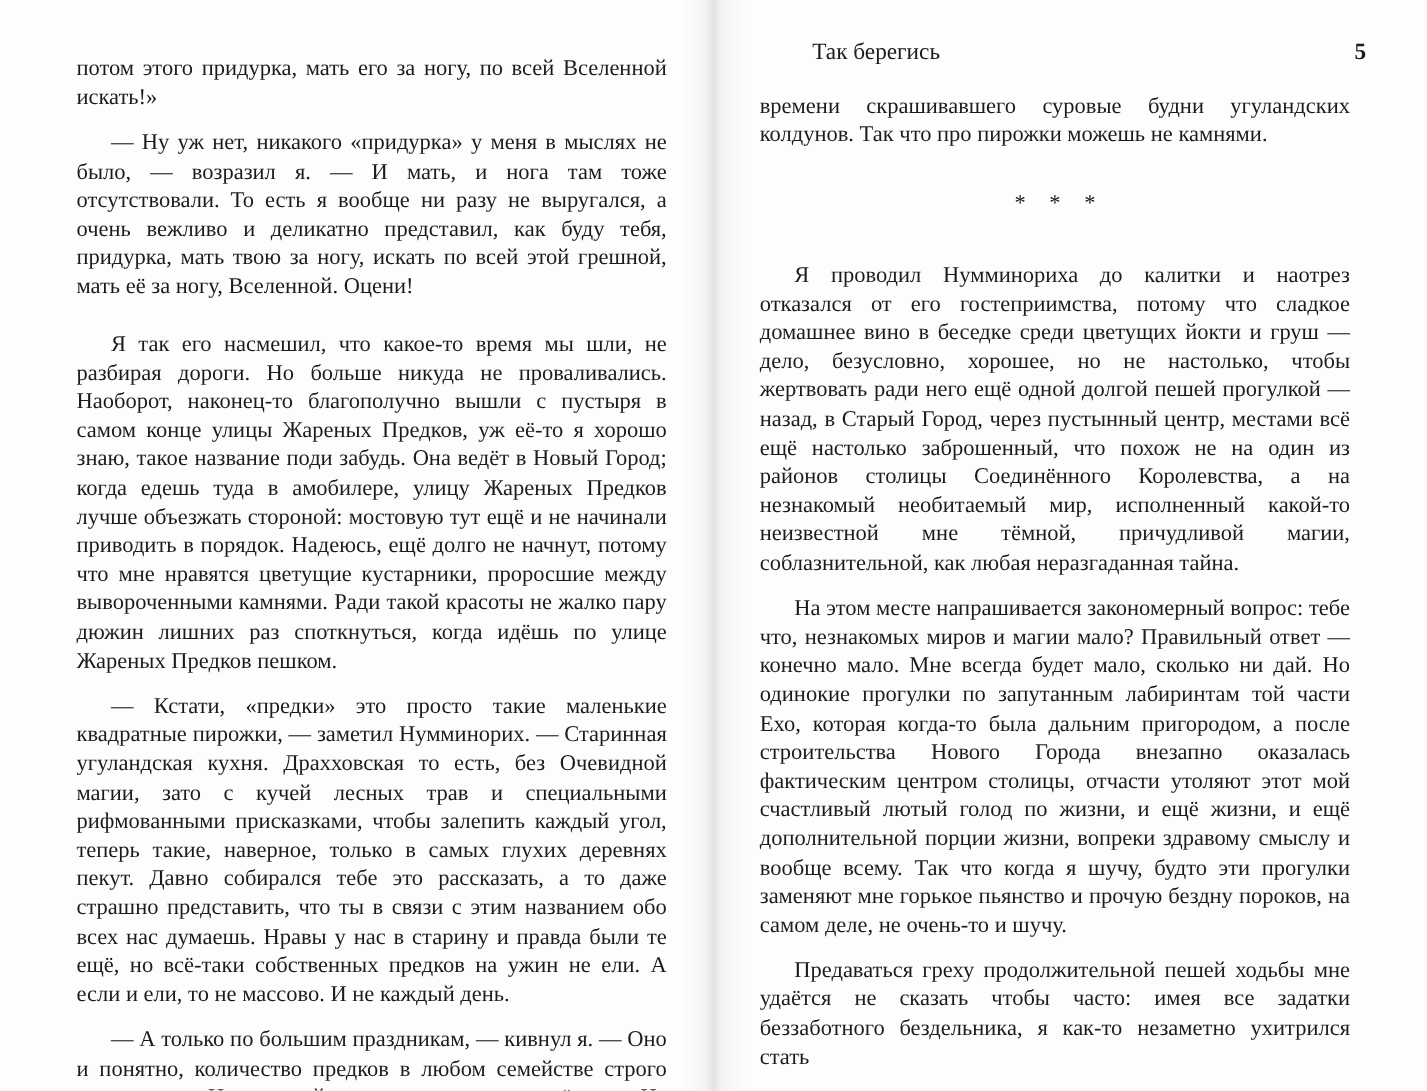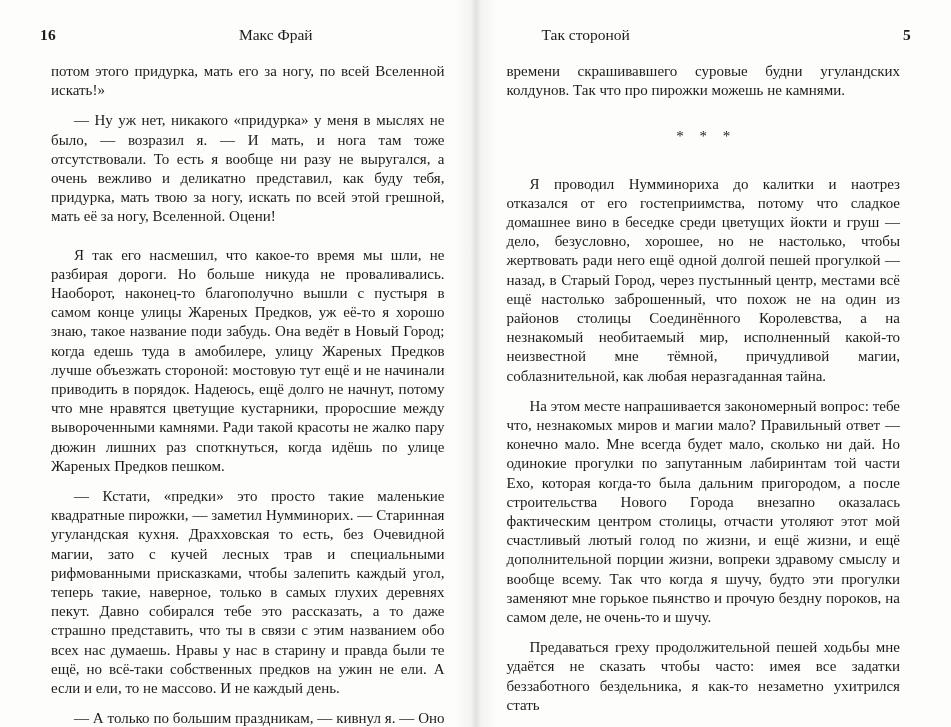--- a/index.html
+++ b/index.html
@@ -62,38 +62,34 @@
       rgba(110,102,92,0.06) 62%,
       rgba(110,102,92,0) 100%);
   }
 </style>
 </head>
 <body>
 
 <div class="book">
 
   <section class="page page-left" lang="ru">
-    <header class="page-header">
-      <span class="page-num">16</span>
-      <span class="running-title">Макс Фрай</span>
-    </header>
     <div class="page-body">
       <p class="continuation">потом этого придурка, мать его за ногу, по всей Вселенной искать!»</p>
       <p>— Ну уж нет, никакого «придурка» у меня в мыслях не было, — возразил я. — И мать, и нога там тоже отсутствовали. То есть я вообще ни разу не выругался, а очень вежливо и деликатно представил, как буду тебя, придурка, мать твою за ногу, искать по всей этой грешной, мать её за ногу, Вселенной. Оцени!</p>
       <p class="scene-gap">Я так его насмешил, что какое-то время мы шли, не разбирая дороги. Но больше никуда не проваливались. Наоборот, наконец-то благополучно вышли с пустыря в самом конце улицы Жареных Предков, уж её-то я хорошо знаю, такое название поди забудь. Она ведёт в Новый Город; когда едешь туда в амобилере, улицу Жареных Предков лучше объезжать стороной: мостовую тут ещё и не начинали приводить в порядок. Надеюсь, ещё долго не начнут, потому что мне нравятся цветущие кустарники, проросшие между вывороченными камнями. Ради такой красоты не жалко пару дюжин лишних раз споткнуться, когда идёшь по улице Жареных Предков пешком.</p>
       <p>— Кстати, «предки» это просто такие маленькие квадратные пирожки, — заметил Нумминорих. — Старинная угуландская кухня. Драхховская то есть, без Очевидной магии, зато с кучей лесных трав и специальными рифмованными присказками, чтобы залепить каждый угол, теперь такие, наверное, только в самых глухих деревнях пекут. Давно собирался тебе это рассказать, а то даже страшно представить, что ты в связи с этим названием обо всех нас думаешь. Нравы у нас в старину и правда были те ещё, но всё-таки собственных предков на ужин не ели. А если и ели, то не массово. И не каждый день.</p>
       <p>— А только по большим праздникам, — кивнул я. — Оно и понятно, количество предков в любом семействе строго ограничено. На каждый день точно не напасёшься. Не переживай, я уже свыкся с концепцией людоедства, до недавнего</p>
     </div>
   </section>
 
   <div class="spine"></div>
 
   <section class="page page-right" lang="ru">
     <header class="page-header">
-      <span class="running-title">Так стороной</span>
+      <span class="running-title">Так берегись</span>
       <span class="page-num">5</span>
     </header>
     <div class="page-body">
       <p class="continuation">времени скрашивавшего суровые будни угуландских колдунов. Так что про пирожки можешь не камнями.</p>
       <div class="section-break">* * *</div>
       <p>Я проводил Нумминориха до калитки и наотрез отказался от его гостеприимства, потому что сладкое домашнее вино в беседке среди цветущих йокти и груш — дело, безусловно, хорошее, но не настолько, чтобы жертвовать ради него ещё одной долгой пешей прогулкой — назад, в Старый Город, через пустынный центр, местами всё ещё настолько заброшенный, что похож не на один из районов столицы Соединённого Королевства, а на незнакомый необитаемый мир, исполненный какой-то неизвестной мне тёмной, причудливой магии, соблазнительной, как любая неразгаданная тайна.</p>
       <p>На этом месте напрашивается закономерный вопрос: тебе что, незнакомых миров и магии мало? Правильный ответ — конечно мало. Мне всегда будет мало, сколько ни дай. Но одинокие прогулки по запутанным лабиринтам той части Ехо, которая когда-то была дальним пригородом, а после строительства Нового Города внезапно оказалась фактическим центром столицы, отчасти утоляют этот мой счастливый лютый голод по жизни, и ещё жизни, и ещё дополнительной порции жизни, вопреки здравому смыслу и вообще всему. Так что когда я шучу, будто эти прогулки заменяют мне горькое пьянство и прочую бездну пороков, на самом деле, не очень-то и шучу.</p>
       <p>Предаваться греху продолжительной пешей ходьбы мне удаётся не сказать чтобы часто: имея все задатки беззаботного бездельника, я как-то незаметно ухитрился стать</p>
     </div>
   </section>

